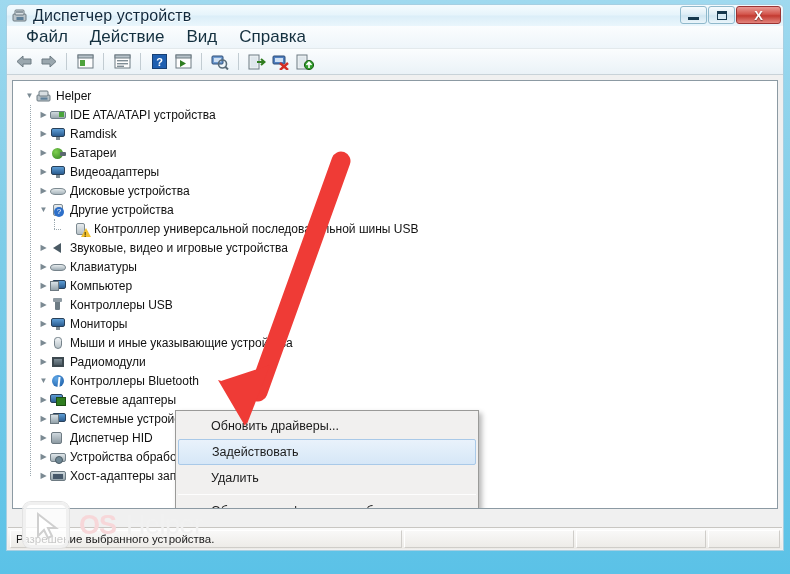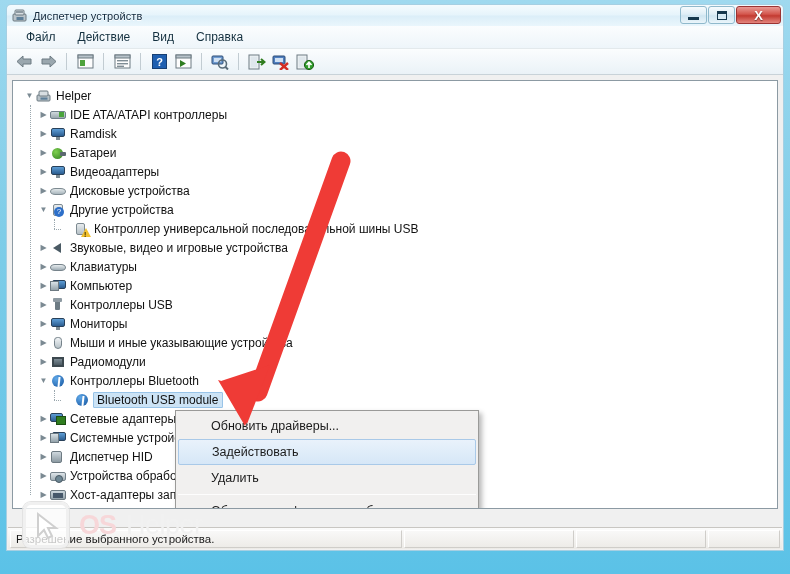--- a/index.html
+++ b/index.html
@@ -25,21 +25,21 @@
     border: 1px solid #a6cfe2;
     border-bottom: none;
     border-radius: 5px 5px 0 0;
     display: flex; align-items: center;
   }
   .title-icon {
     width: 16px; height: 16px; margin-left: 5px; margin-right: 5px;
     position: relative; flex: none;
   }
   .title-text {
-    font-size: 11px; color: #10283c; letter-spacing: .1px;
+    font-size: 16px; color: #10283c; letter-spacing: .1px;
     text-shadow: 0 1px 0 #ffffff;
   }
   .wincontrols {
     position: absolute; right: 2px; top: 1px;
     display: flex; gap: 1px;
   }
   .wbtn {
     width: 27px; height: 18px;
     border: 1px solid #8fb9cc;
     border-radius: 3px;
@@ -68,21 +68,21 @@
 
   
   .menubar {
     height: 23px;
     background: linear-gradient(180deg,#fbfdfe 0%,#eef5fa 100%);
     border-bottom: 1px solid #e3e9ec;
     display: flex; align-items: center;
     padding-left: 8px;
   }
   .menu-item {
-    font-size: 12px; color: #14303f;
+    font-size: 17px; color: #14303f;
     padding: 3px 11px;
     white-space: nowrap;
   }
 
   
   .toolbar {
     height: 26px;
     background: linear-gradient(180deg,#fbfdfe 0%,#eaf2f7 100%);
     border-bottom: 1px solid #c8d2d8;
     display: flex; align-items: center;
@@ -374,21 +374,21 @@
         </div>
 
         <div style="position:relative;padding-left:24px">
           <div class="dots" style="left:17px;top:0;bottom:9px"></div>
 
           <div class="node">
             <div class="tw">▶</div>
             <div class="node-ico">
                 <span class="ic ic-ide"></span>
               </div>
-            <div class="node-label">IDE ATA/ATAPI контроллеры</div>
+            <div class="node-label">IDE ATA/ATAPI устройства</div>
           </div>
 
           <div class="node">
             <div class="tw">▶</div>
             <div class="node-ico">
                 <span class="ic ic-mon"></span>
               </div>
             <div class="node-label">Ramdisk</div>
           </div>
 
@@ -494,31 +494,20 @@
           </div>
 
           <div class="node">
             <div class="tw">▼</div>
             <div class="node-ico">
                 <span class="ic ic-bt"></span>
               </div>
             <div class="node-label">Контроллеры Bluetooth</div>
           </div>
 
-          <div style="position:relative;padding-left:24px">
-            <div class="dots" style="left:17px;top:0;height:10px"></div>
-            <div class="dash" style="left:17px;top:10px"></div>
-            <div class="node selected">
-              <div class="tw empty">▶</div>
-              <div class="node-ico">
-                <span class="ic ic-bt"></span>
-              </div>
-              <div class="node-label">Bluetooth USB module</div>
-            </div>
-          </div>
 
           <div class="node">
             <div class="tw">▶</div>
             <div class="node-ico">
                 <span class="ic ic-net"></span>
               </div>
             <div class="node-label">Сетевые адаптеры</div>
           </div>
 
           <div class="node">

